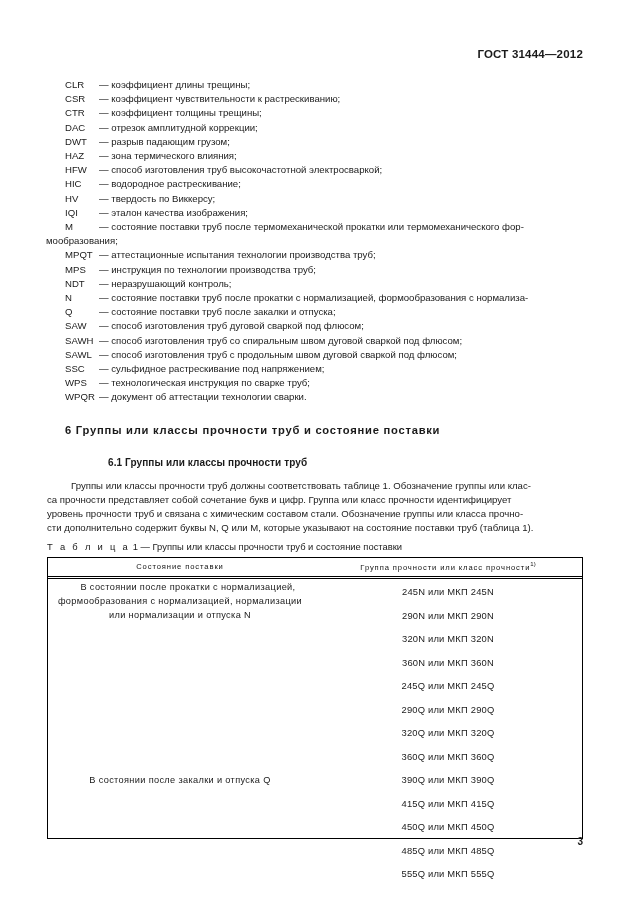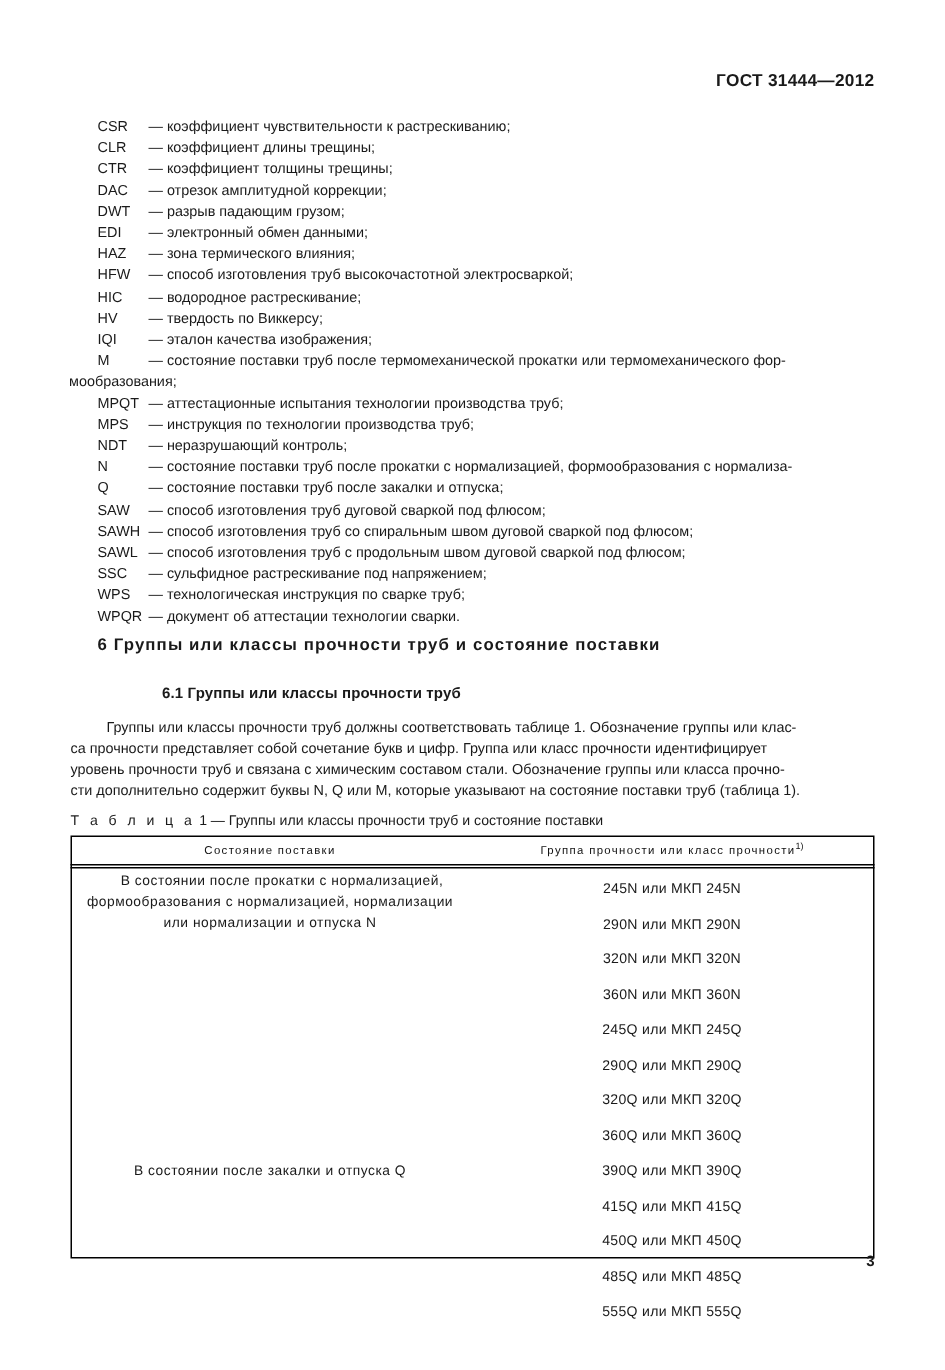--- a/index.html
+++ b/index.html
@@ -200,42 +200,38 @@
 </head>
 <body>
 
 <div class="page">
 
   <div class="doc-header">ГОСТ 31444—2012</div>
 
   <div class="abbr-block">
     <div id="abbr-group-1">
         <div class="abbr-row">
+          <div class="abbr-term">CLR</div>
+          <div class="abbr-def">— коэффициент длины трещины;</div>
+        </div>
+        <div class="abbr-row">
           <div class="abbr-term">CSR</div>
           <div class="abbr-def">— коэффициент чувствительности к растрескиванию;</div>
         </div>
         <div class="abbr-row">
-          <div class="abbr-term">CLR</div>
-          <div class="abbr-def">— коэффициент длины трещины;</div>
-        </div>
-        <div class="abbr-row">
           <div class="abbr-term">CTR</div>
           <div class="abbr-def">— коэффициент толщины трещины;</div>
         </div>
         <div class="abbr-row">
           <div class="abbr-term">DAC</div>
           <div class="abbr-def">— отрезок амплитудной коррекции;</div>
         </div>
         <div class="abbr-row">
           <div class="abbr-term">DWT</div>
           <div class="abbr-def">— разрыв падающим грузом;</div>
-        </div>
-        <div class="abbr-row">
-          <div class="abbr-term">EDI</div>
-          <div class="abbr-def">— электронный обмен данными;</div>
         </div>
         <div class="abbr-row">
           <div class="abbr-term">HAZ</div>
           <div class="abbr-def">— зона термического влияния;</div>
         </div>
         <div class="abbr-row">
           <div class="abbr-term">HFW</div>
           <div class="abbr-def">— способ изготовления труб высокочастотной электросваркой;</div>
         </div>
         <div class="abbr-row">

